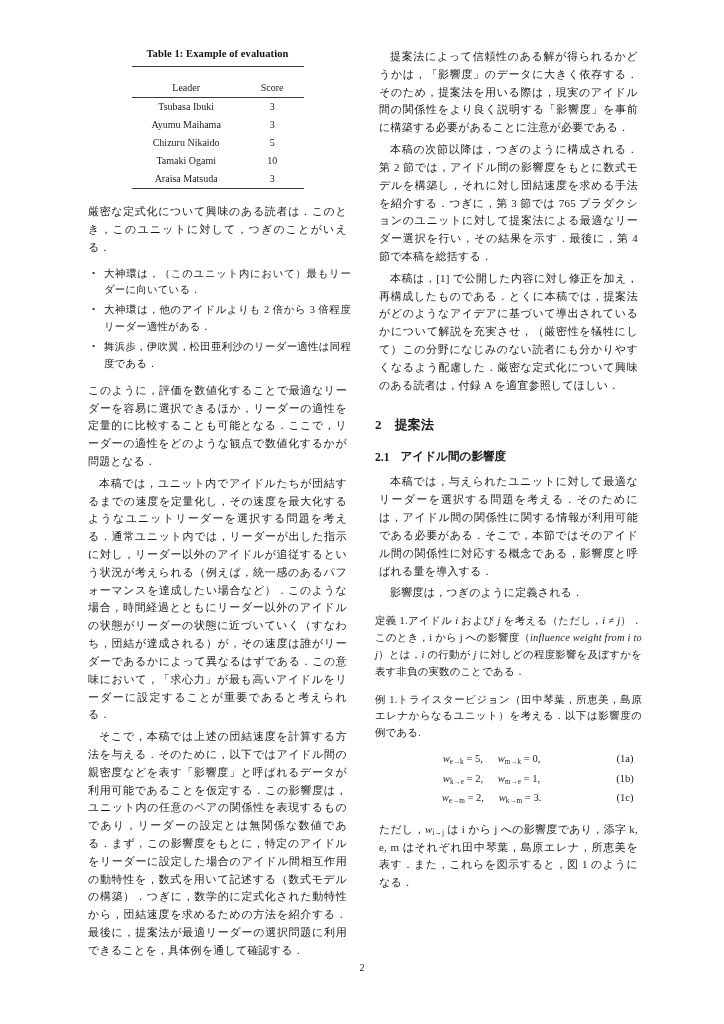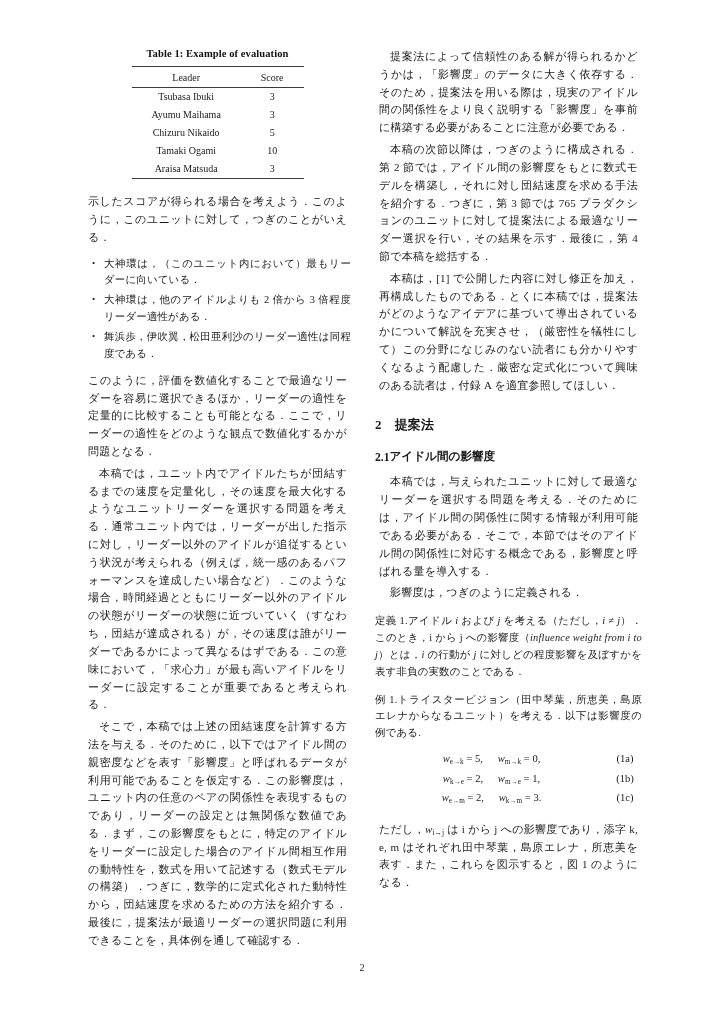--- a/index.html
+++ b/index.html
@@ -56,21 +56,21 @@
   }
   table.eval th, table.eval td {
     text-align: center;
     padding: 3.2px 4px;
     font-weight: normal;
     line-height: 1.15;
   }
   table.eval thead th {
     border-top: 1.1px solid #3a3a3a;
     border-bottom: 0.7px solid #3a3a3a;
-    padding-top: 5px;
+    padding-top: 15px;
     padding-bottom: 3.5px;
   }
   table.eval tbody tr:last-child td {
     border-bottom: 1.1px solid #3a3a3a;
     padding-bottom: 4px;
   }
   table.eval .c-leader { width: 112px; }
   table.eval .c-score  { width: 60px; }
 
   
@@ -118,20 +118,21 @@
     align-items: baseline;
   }
   h2.sec .num { font-family: "Liberation Serif", serif; }
   h2.sec .ttl { font-family: Liberation Sans, sans-serif; font-weight: bold; }
 
   h3.subsec {
     font-size: 11.6px;
     font-weight: bold;
     margin: 15px 0 9px 0;
     display: flex;
+    gap: 11px;
     align-items: flex-end;
   }
   h3.subsec .num { font-family: "Liberation Serif", serif; }
   h3.subsec .ttl { font-family: "Liberation Sans", "DejaVu Sans", sans-serif; font-weight: bold; }
 
   
   .thm {
     font-size: 10.4px;
     line-height: 1.62;
     margin: 11px 0 0 0;
@@ -227,21 +228,21 @@
               <td>10</td>
             </tr>
             <tr>
               <td>Araisa Matsuda</td>
               <td>3</td>
             </tr>
           </tbody>
         </table>
       </div>
 
-      <p class="para noindent">示したスコアが得られる場合を考えよう．このように，このユニットに対して，つぎのことがいえる．</p>
+      <p class="para noindent">厳密な定式化について興味のある読者は．このとき，このユニットに対して，つぎのことがいえる．</p>
 
       <ul class="bullets">
         <li>大神環は，（このユニット内において）最もリーダーに向いている．</li>
         <li>大神環は，他のアイドルよりも 2 倍から 3 倍程度リーダー適性がある．</li>
         <li>舞浜歩，伊吹翼，松田亜利沙のリーダー適性は同程度である．</li>
       </ul>
 
       <p class="para noindent">このように，評価を数値化することで最適なリーダーを容易に選択できるほか，リーダーの適性を定量的に比較することも可能となる．ここで，リーダーの適性をどのような観点で数値化するかが問題となる．</p>
       <p class="para">本稿では，ユニット内でアイドルたちが団結するまでの速度を定量化し，その速度を最大化するようなユニットリーダーを選択する問題を考える．通常ユニット内では，リーダーが出した指示に対し，リーダー以外のアイドルが追従するという状況が考えられる（例えば，統一感のあるパフォーマンスを達成したい場合など）．このような場合，時間経過とともにリーダー以外のアイドルの状態がリーダーの状態に近づいていく（すなわち，団結が達成される）が，その速度は誰がリーダーであるかによって異なるはずである．この意味において，「求心力」が最も高いアイドルをリーダーに設定することが重要であると考えられる．</p>
       <p class="para">そこで，本稿では上述の団結速度を計算する方法を与える．そのために，以下ではアイドル間の親密度などを表す「影響度」と呼ばれるデータが利用可能であることを仮定する．この影響度は，ユニット内の任意のペアの関係性を表現するものであり，リーダーの設定とは無関係な数値である．まず，この影響度をもとに，特定のアイドルをリーダーに設定した場合のアイドル間相互作用の動特性を，数式を用いて記述する（数式モデルの構築）．つぎに，数学的に定式化された動特性から，団結速度を求めるための方法を紹介する．最後に，提案法が最適リーダーの選択問題に利用できることを，具体例を通して確認する．</p>

